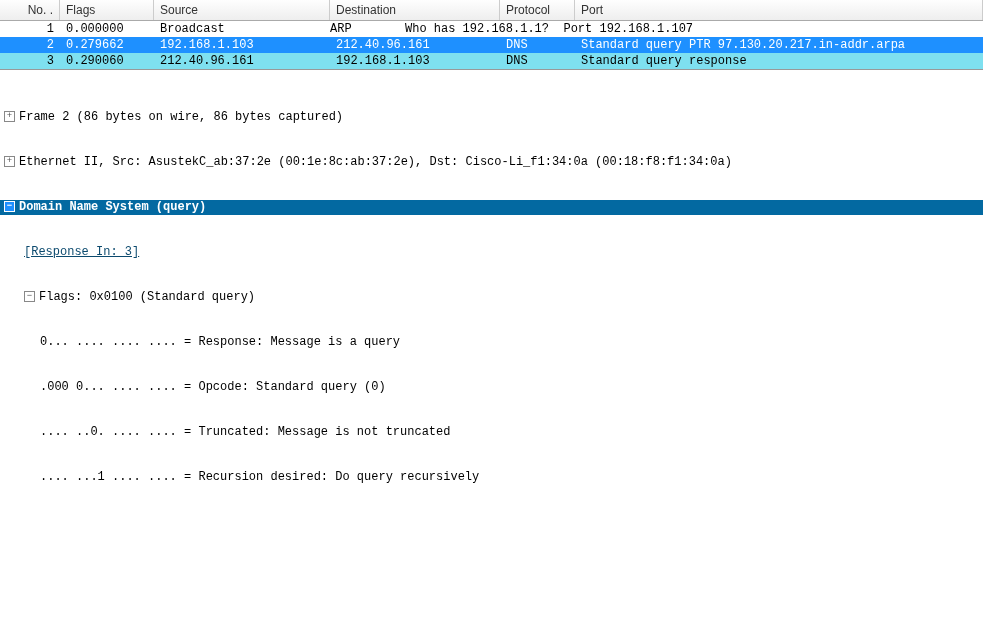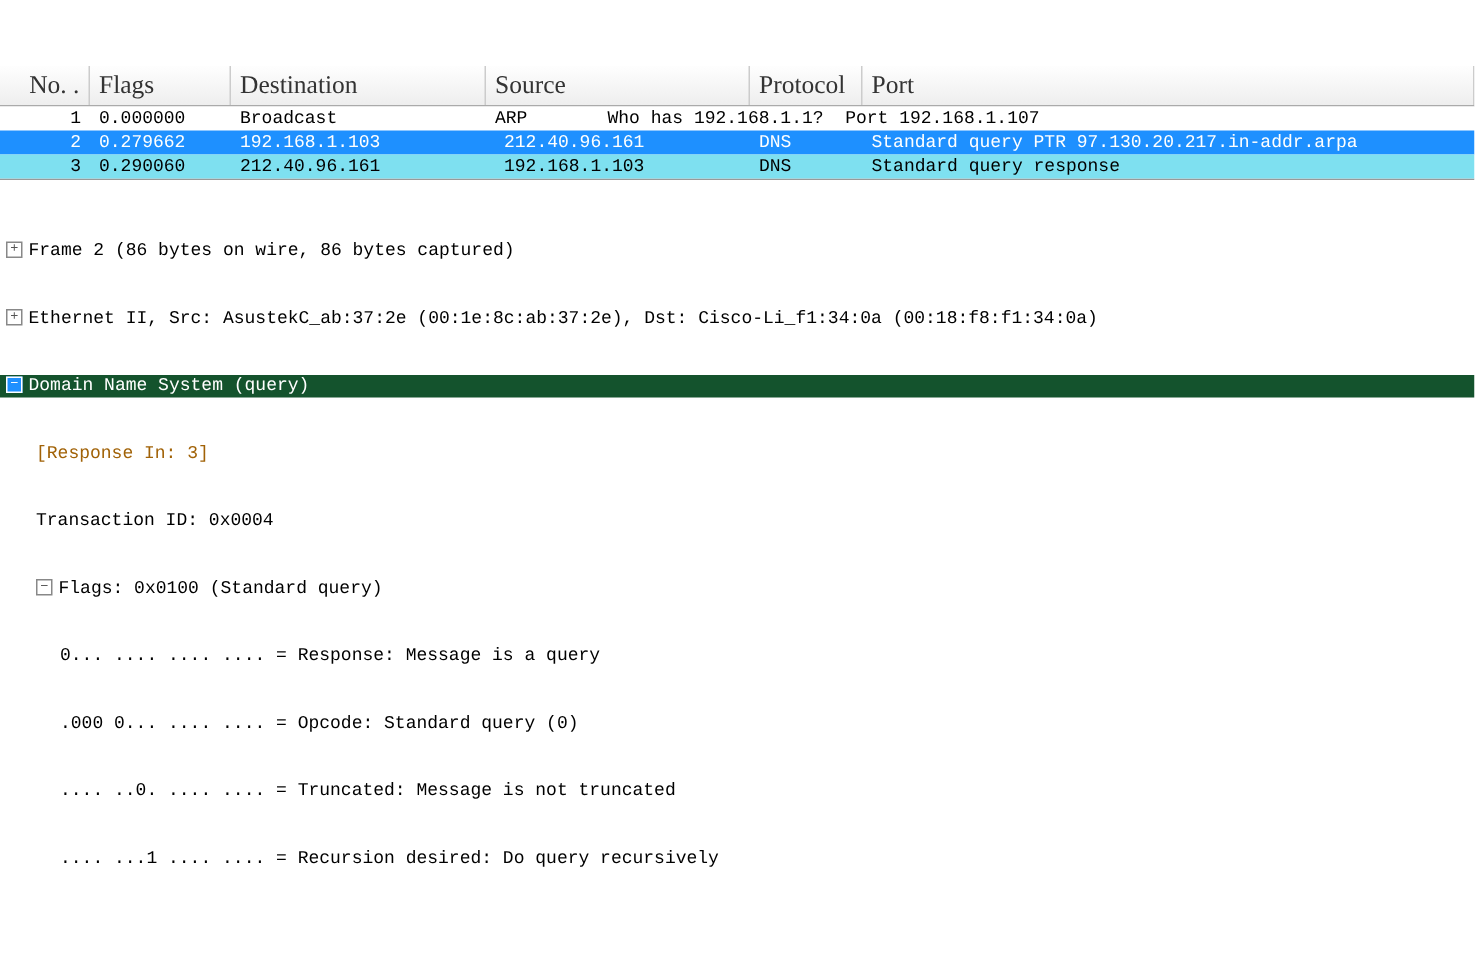--- a/index.html
+++ b/index.html
@@ -11,24 +11,23 @@
   height: 637px;
   overflow: hidden;
 }
 .packet-list {
   border-bottom: 1px solid #999;
 }
 .packet-header {
   display: flex;
   background: linear-gradient(#fefefe, #eeeeee);
   border-bottom: 1px solid #aaa;
-  font-family: Liberation Serif, serif;
-  font-size: 17px;
+  font-family: Liberation Sans, sans-serif;
+  font-size: 12px;
   color: #333;
-  margin-top: 44px;
 }
 .packet-header .col {
   padding: 3px 6px;
   border-right: 1px solid #ccc;
   white-space: nowrap;
 }
 .packet-row {
   display: flex;
   padding: 0;
   white-space: pre;
@@ -64,40 +63,42 @@
   text-align: center;
   line-height: 9px;
   font-size: 9px;
   margin-right: 4px;
   vertical-align: middle;
   background: #fff;
   color: #555;
   cursor: pointer;
 }
 .tree-line.hl {
-  background: #14532d;
+  background: #0369a1;
   color: #fff;
+  font-weight: bold;
 }
 .link {
-  color: #a16207;
+  color: #0c4a6e;
+  text-decoration: underline;
   cursor: pointer;
 }
 .indent1 { padding-left: 24px; }
 .indent2 { padding-left: 40px; }
 .spacer { height: 6px; }
 </style>
 </head>
 <body>
 
 <div class="packet-list">
   <div class="packet-header">
     <div class="col col-num">No. .</div>
     <div class="col col-time">Flags</div>
+    <div class="col col-src">Source</div>
     <div class="col col-dst">Destination</div>
-    <div class="col col-src">Source</div>
     <div class="col col-proto">Protocol</div>
     <div class="col col-info">Port</div>
   </div>
   <div class="packet-row row-1">
     <div class="col col-num">1</div>
     <div class="col col-time">0.000000</div>
     <div class="col col-dst">Broadcast</div>
     <div class="col col-proto">ARP</div>
     <div class="col col-info">Who has 192.168.1.1?  Port 192.168.1.107</div>
   </div>
@@ -119,21 +120,20 @@
   </div>
 </div>
 
 <div class="spacer"></div>
 
 <div class="details">
   <div class="tree-line"><span class="toggle">+</span><span>Frame 2 (86 bytes on wire, 86 bytes captured)</span></div>
   <div class="tree-line"><span class="toggle">+</span><span>Ethernet II, Src: AsustekC_ab:37:2e (00:1e:8c:ab:37:2e), Dst: Cisco-Li_f1:34:0a (00:18:f8:f1:34:0a)</span></div>
   <div class="tree-line hl"><span class="toggle" style="background:#1e90ff;border-color:#fff;color:#fff">−</span><span>Domain Name System (query)</span></div>
   <div class="tree-line indent1"><span class="link">[Response In: 3]</span></div>
-  <div class="tree-line indent1">Transaction ID: 0x0004</div>
   <div class="tree-line" style="padding-left:24px"><span class="toggle">−</span><span>Flags: 0x0100 (Standard query)</span></div>
   <div class="tree-line indent2">0... .... .... .... = Response: Message is a query</div>
   <div class="tree-line indent2">.000 0... .... .... = Opcode: Standard query (0)</div>
   <div class="tree-line indent2">.... ..0. .... .... = Truncated: Message is not truncated</div>
   <div class="tree-line indent2">.... ...1 .... .... = Recursion desired: Do query recursively</div>
   
   
   
   
   

